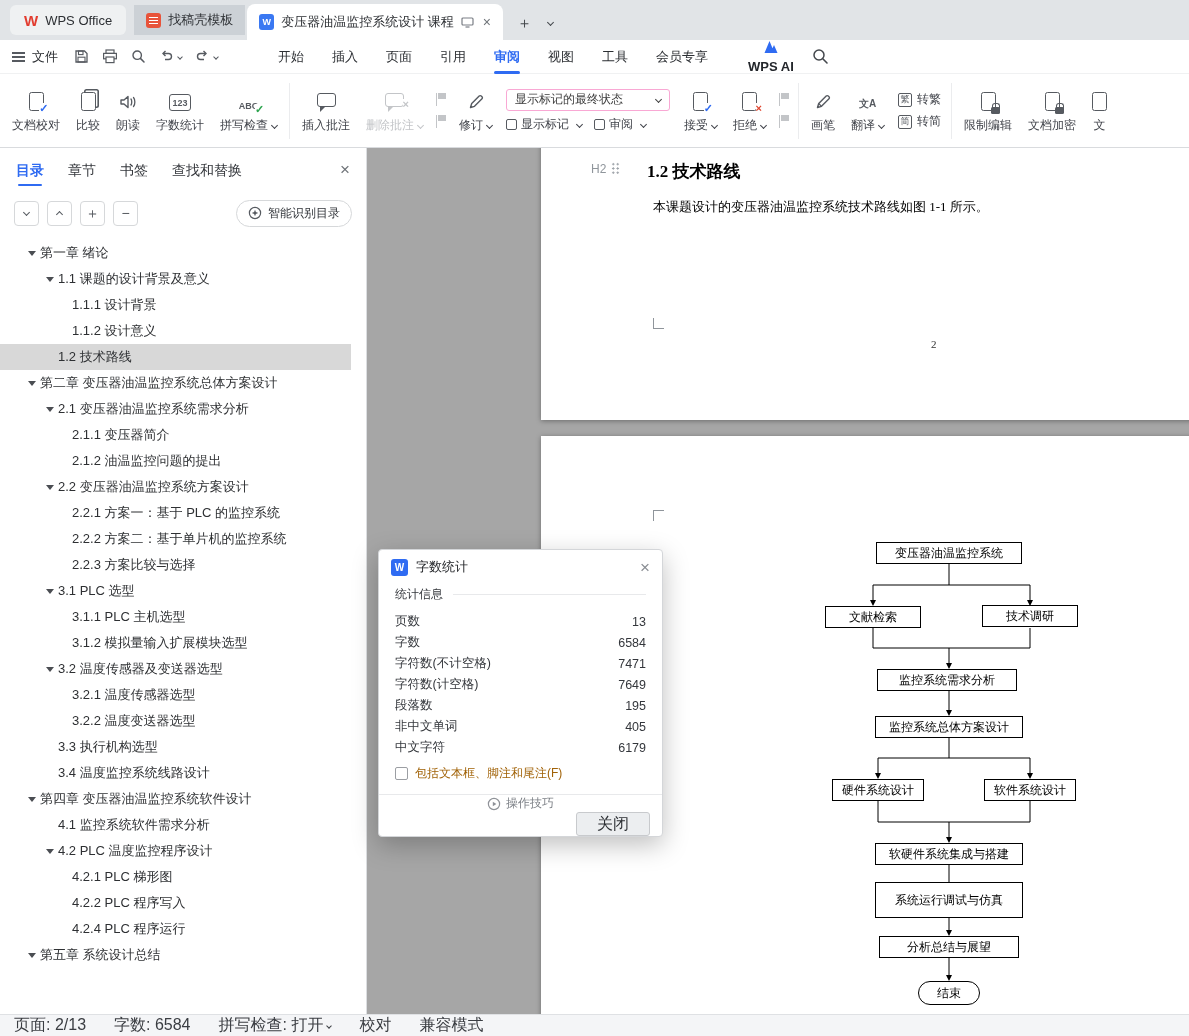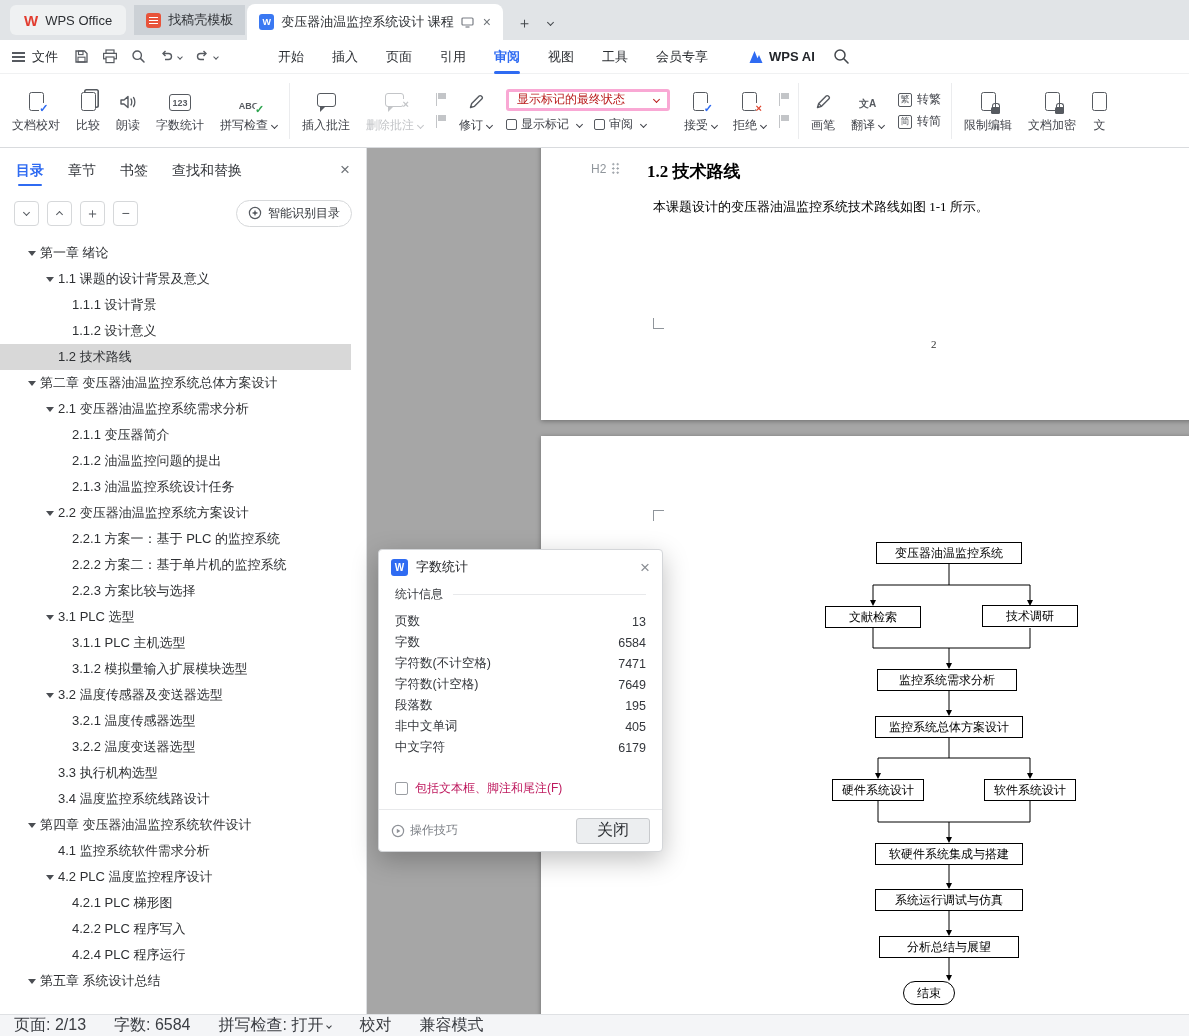--- a/index.html
+++ b/index.html
@@ -23,21 +23,21 @@
   
   .menubar { height:34px; background:#fff; display:flex; align-items:center; font-size:13px; color:#2c2f33; padding:0 12px; border-bottom:1px solid #f0f1f2; flex:none; }
   .filebtn { display:flex; align-items:center; gap:7px; margin-right:16px; }
   .hamb { display:inline-block; width:13px; height:2px; background:#565a60; box-shadow:0 4px 0 #565a60, 0 -4px 0 #565a60; }
   .qat { display:flex; align-items:center; gap:13px; color:#565a60; }
   .qbtn { display:inline-flex; align-items:center; }
   .menus { display:flex; margin-left:46px; }
   .menu-item { padding:0 14px; height:34px; line-height:33px; position:relative; cursor:default; }
   .menu-item.active { color:#2f6bf2; font-weight:700; }
   .menu-item.active::after { content:""; position:absolute; left:14px; right:14px; bottom:0; height:3px; border-radius:2px; background:#2f6bf2; }
-  .wpsai { display:flex; align-items:center; gap:5px; margin-left:26px; font-weight:700; color:#23262b; }
+  .wpsai { display:flex; align-items:center; gap:5px; margin-left:26px; font-weight:700; color:#23262b;flex-direction:column; }
   .searchbtn { margin-left:18px; }
   .caret { display:inline-block; width:5px; height:5px; border-right:1.2px solid currentColor; border-bottom:1.2px solid currentColor; transform:rotate(45deg); margin-left:4px; vertical-align:2px; }
   .caret.up { transform:rotate(-135deg); vertical-align:-1px; }
   .caret.sm { width:4px; height:4px; }
 
   
   .ribbon { height:74px; background:#fff; border-bottom:1px solid #d9dbde; display:flex; align-items:center; padding:0 4px; overflow:hidden; white-space:nowrap; flex:none; }
   .rbtn { display:inline-flex; flex-direction:column; align-items:center; justify-content:center; gap:6px; height:64px; padding:0 8px; border-radius:4px; font-size:12px; color:#40434a; flex:none; }
   .rbtn .ric { height:24px; display:flex; align-items:flex-end; }
   .rlabel { display:flex; align-items:center; }
@@ -48,21 +48,21 @@
   .ov { position:absolute; right:-6px; bottom:-4px; font-style:normal; font-weight:700; font-size:11px; line-height:1; background:#fff; }
   .c-blue { color:#2f6bf2; } .c-red { color:#e0452f; } .c-green { color:#2da44e; }
   .numbox { width:22px; height:17px; border:1.5px solid currentColor; border-radius:3px; font-size:9px; font-weight:700; display:flex; align-items:center; justify-content:center; color:#565a60; }
   .abc { position:relative; font-size:9px; font-weight:700; color:#565a60; }
   .bub { position:relative; display:inline-block; width:19px; height:14px; border:1.6px solid currentColor; border-radius:3px; background:#fff; margin-bottom:4px; color:#565a60; }
   .bub::after { content:""; position:absolute; left:2px; bottom:-6px; border:3px solid transparent; border-top-color:currentColor; border-left-color:currentColor; }
   .flagcol { display:flex; flex-direction:column; gap:9px; margin:0 5px; flex:none; color:#565a60; }
   .flagic { display:inline-block; width:10px; height:13px; border-left:1.6px solid currentColor; position:relative; }
   .flagic::after { content:""; position:absolute; left:1px; top:0; width:8px; height:6px; background:currentColor; }
   .rcol { display:flex; flex-direction:column; gap:5px; margin:0 6px; flex:none; }
-  .rselect { width:164px; height:22px; border:3px solid #f9a8d4; border-radius:3px; display:flex; align-items:center; justify-content:space-between; padding:0 8px; font-size:12px; color:#b91c1c; background:#fff; }
+  .rselect { width:164px; height:22px; border:1px solid #f9a8d4; border-radius:3px; display:flex; align-items:center; justify-content:space-between; padding:0 8px; font-size:12px; color:#404040; background:#fff; }
   .rrow { display:flex; gap:12px; align-items:center; }
   .rsmall { display:flex; align-items:center; gap:4px; font-size:12px; color:#40434a; }
   .mini-ic { width:11px; height:11px; border:1.2px solid #565a60; border-radius:2px; display:inline-block; }
   .convrow { display:flex; align-items:center; gap:5px; font-size:12px; color:#40434a; }
   .cbox { width:14px; height:14px; border:1.2px solid #565a60; border-radius:2px; font-size:9px; display:flex; align-items:center; justify-content:center; color:#565a60; }
   .lockov { position:absolute; right:-5px; bottom:-4px; width:9px; height:7px; background:#565a60; border-radius:1.5px; }
   .lockov::before { content:""; position:absolute; top:-4px; left:1.6px; width:6px; height:5px; border:1.4px solid #565a60; border-bottom:none; border-radius:3px 3px 0 0; }
 
   
   .main { display:flex; height:866px; flex:none; }
@@ -105,23 +105,23 @@
   
   .dialog { position:absolute; left:378px; top:549px; width:285px; background:#fff; border:1px solid #d4d6d9; border-radius:4px; box-shadow:0 8px 26px rgba(0,0,0,.25); z-index:60; font-size:12.5px; }
   .dlg-title { height:34px; display:flex; align-items:center; gap:8px; padding:0 12px; }
   .wicon { width:17px; height:17px; background:#2f6bf2; color:#fff; border-radius:3px; font-size:10px; font-weight:700; display:flex; align-items:center; justify-content:center; flex:none; }
   .dlg-name { font-size:13px; color:#24262a; }
   .dlg-x { margin-left:auto; font-size:17px; color:#8a8e94; line-height:1; }
   .dlg-body { padding:2px 16px 12px; }
   .sec { display:flex; align-items:center; gap:10px; color:#34373c; margin-bottom:8px; font-size:12px; }
   .sec .line { flex:1; height:1px; background:#e8e9eb; }
   .srow { display:flex; justify-content:space-between; height:21px; align-items:center; color:#34373c; }
-  .chk { display:flex; align-items:center; gap:7px; margin-top:22px; color:#be185d; font-size:12px; }
+  .chk { display:flex; align-items:center; gap:7px; margin-top:7px; color:#a16207; font-size:12px; }
   .chk .box { width:13px; height:13px; border:1px solid #9b9ea3; border-radius:2px; background:#fff; flex:none; }
-  .dlg-foot { border-top:1px solid #e8e9eb; height:42px; display:flex; align-items:center; padding:0 12px; }
+  .dlg-foot { border-top:1px solid #e8e9eb; height:42px; display:flex; align-items:center; padding:0 12px;flex-direction:column; }
   .tips { display:flex; align-items:center; gap:5px; color:#7b7f85; font-size:12px; }
   .closebtn { margin-left:auto; width:74px; height:26px; background:#eceef0; border:1px solid #c8cacd; border-radius:3px; font-size:16px; color:#2c2f33; font-family:inherit; }
 
   
   .statusbar { height:22px; background:#f4f5f7; border-top:1px solid #dfe1e4; display:flex; align-items:center; gap:28px; padding:0 14px; font-size:16px; color:#3a3d42; flex:none; }
   .sitem { display:flex; align-items:center; }
 </style>
 </head>
 <body>
 
@@ -487,24 +487,20 @@
           <div class="trow lv3">
             <span class="tri" style="visibility: hidden;"></span>
             <span class="tlabel">2.1.1 变压器简介</span>
           </div>
 
           <div class="trow lv3">
             <span class="tri" style="visibility: hidden;"></span>
             <span class="tlabel">2.1.2 油温监控问题的提出</span>
           </div>
 
-          <div class="trow lv3">
-            <span class="tri" style="visibility: hidden;"></span>
-            <span class="tlabel">2.1.3 油温监控系统设计任务</span>
-          </div>
 
           <div class="trow lv2">
             <span class="tri"></span>
             <span class="tlabel">2.2 变压器油温监控系统方案设计</span>
           </div>
 
           <div class="trow lv3">
             <span class="tri" style="visibility: hidden;"></span>
             <span class="tlabel">2.2.1 方案一：基于 PLC 的监控系统</span>
           </div>
@@ -617,23 +613,23 @@
           <path fill="#000" d="M329 164 L335 164 L332 170 Z M486 164 L492 164 L489 170 Z M405 227 L411 227 L408 233 Z M405 274 L411 274 L408 280 Z M334 337 L340 337 L337 343 Z M486 337 L492 337 L489 343 Z M405 401 L411 401 L408 407 Z M405 447 L411 447 L408 453 Z M405 494 L411 494 L408 500 Z M405 539 L411 539 L408 545 Z"></path>
         </svg>
         <div class="fnode" style="left:408px;top:117px;width:146px;height:22px">变压器油温监控系统</div>
         <div class="fnode" style="left:332px;top:181px;width:96px;height:22px">文献检索</div>
         <div class="fnode" style="left:489px;top:180px;width:96px;height:22px">技术调研</div>
         <div class="fnode" style="left:406px;top:244px;width:140px;height:22px">监控系统需求分析</div>
         <div class="fnode" style="left:408px;top:291px;width:148px;height:22px">监控系统总体方案设计</div>
         <div class="fnode" style="left:337px;top:354px;width:92px;height:22px">硬件系统设计</div>
         <div class="fnode" style="left:489px;top:354px;width:92px;height:22px">软件系统设计</div>
         <div class="fnode" style="left:408px;top:418px;width:148px;height:22px">软硬件系统集成与搭建</div>
-        <div class="fnode" style="left:408px;top:464px;width:148px;height:22px">系统运行调试与仿真</div>
+        <div class="fnode" style="left:408px;top:464px;width:148px;height:36px">系统运行调试与仿真</div>
         <div class="fnode" style="left:408px;top:511px;width:140px;height:22px">分析总结与展望</div>
-        <div class="fnode oval" style="left:388px;top:557px;width:52px;height:24px">结束</div>
+        <div class="fnode oval" style="left:408px;top:557px;width:62px;height:24px">结束</div>
       </div>
     </div>
   </div>
 
   <div class="dialog">
     <div class="dlg-title">
       <span class="wicon">W</span>
       <span class="dlg-name">字数统计</span>
       <span class="dlg-x">×</span>
     </div>

